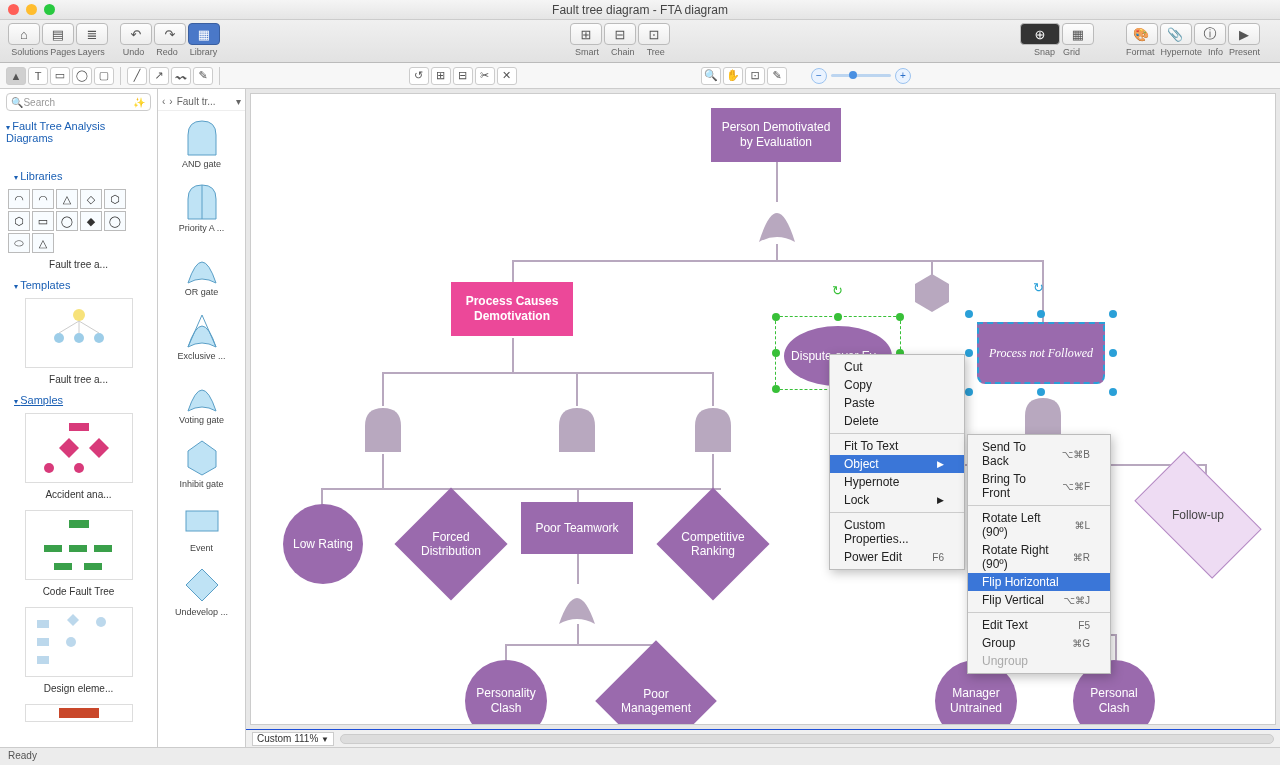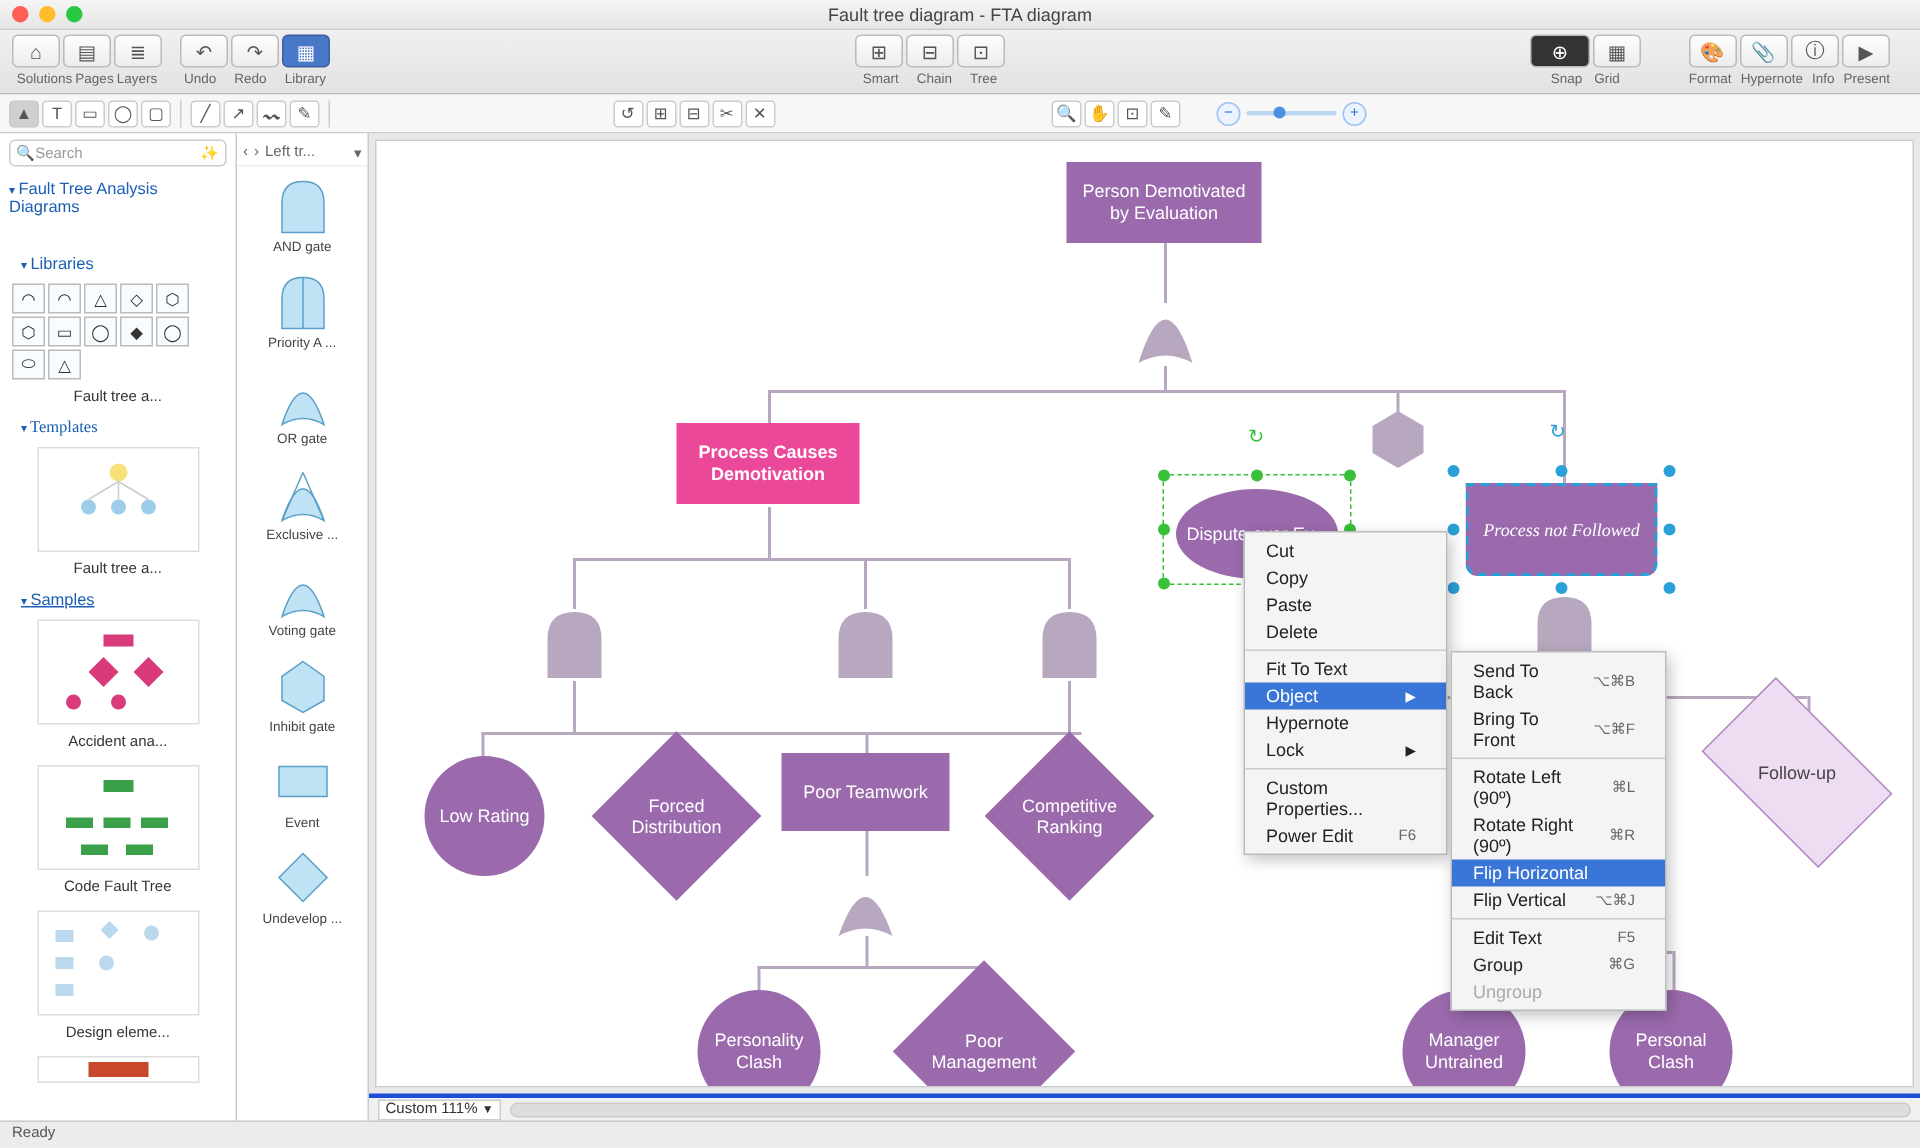--- a/index.html
+++ b/index.html
@@ -47,21 +47,21 @@
 
 .shapes-panel { width: 88px; background: #fff; border-right: 1px solid #ccc; overflow: auto; padding-top: 4px; }
 .shapes-header { height: 18px; display: flex; align-items: center; padding: 0 4px; border-bottom: 1px solid #eee; font-size: 10px; color: #666; gap:4px; }
 .shape-item { display: flex; flex-direction: column; align-items: center; padding: 6px 0; }
 .shape-item svg { width: 44px; height: 40px; }
 .shape-item-label { font-size: 9px; color: #444; margin-top: 2px; text-align: center; }
 
 
 .canvas-wrap { flex: 1; display: flex; flex-direction: column; background: #e8e8e8; min-width: 0; }
 .canvas { flex: 1; background: #fff; margin: 4px; position: relative; overflow: hidden; border: 1px solid #ccc; }
-.zoom-bar { height: 18px; display: flex; align-items: center; background: #f0f0f0; border-top: 3px solid #1d4ed8; padding: 0 6px; font-size: 10px; gap: 6px; }
+.zoom-bar { height: 18px; display: flex; align-items: center; background: #f0f0f0; border-top: 1px solid #1d4ed8; padding: 0 6px; font-size: 10px; gap: 6px; }
 .zoom-sel { border: 1px solid #ccc; background: #fff; padding: 0 4px; height: 14px; font-size: 10px; }
 
 
 .node { position: absolute; display: flex; align-items: center; justify-content: center; text-align: center; color: #fff; font-size: 12px; padding: 6px; line-height: 1.25; }
 .node.rect { background: #9a6aad; }
 .node.rect.light { background: #ec4899; font-weight: bold; }
 .node.tab { background: #9a6aad; border-radius: 0 0 8px 8px; font-style: italic; font-family: Georgia, serif; border: 2px dashed transparent; }
 .node.tab.select { border-color: #2aa0d8; }
 .node.ellipse { background: #9a6aad; border-radius: 50%; }
 .node.ellipse.light { background: #f0dff5; color: #9a6aad; border: 1px solid #b48ac4; }
@@ -234,21 +234,21 @@
             <div class="thumb-cell">⬡</div>
             <div class="thumb-cell">▭</div>
             <div class="thumb-cell">◯</div>
           <div class="thumb-cell">◆</div>
             <div class="thumb-cell">◯</div>
             <div class="thumb-cell">⬭</div>
             <div class="thumb-cell">△</div>
         </div>
         <div class="thumb-label">Fault tree a...</div>
 
-        <div class="tree-section" style="padding-left:10px;font-family:Liberation Serif, serif;">Templates</div>
+        <div class="tree-section" style="padding-left:10px;">Templates</div>
         <div class="sample-thumb" style="background:linear-gradient(#fff,#fff); position:relative;">
           <svg width="100" height="60">
               <circle cx="50" cy="12" r="6" fill="#f7e27a"></circle>
               <circle cx="30" cy="35" r="5" fill="#9dcde8"></circle>
               <circle cx="50" cy="35" r="5" fill="#9dcde8"></circle>
               <circle cx="70" cy="35" r="5" fill="#9dcde8"></circle>
               <line x1="50" y1="18" x2="30" y2="30" stroke="#ccc"></line>
               <line x1="50" y1="18" x2="50" y2="30" stroke="#ccc"></line>
               <line x1="50" y1="18" x2="70" y2="30" stroke="#ccc"></line>
             </svg>
@@ -291,21 +291,21 @@
         <div class="sample-thumb" style="height:18px;">
             <div style="width:40px;height:10px;background:#c9472a;"></div>
           </div>
       </div>
     </div>
 
     <div class="shapes-panel">
       <div class="shapes-header">
         <span>‹</span>
         <span>›</span>
-        <span>Left tr...</span>
+        <span>Fault tr...</span>
         <span style="margin-left:auto;">▾</span>
       </div>
       <div class="shape-item">
           <svg viewBox="0 0 40 40">
             <path d="M6 38 L6 18 Q6 4 20 4 Q34 4 34 18 L34 38 Z" fill="#bfe3f5" stroke="#5a9fc7"></path>
           </svg>
           <div class="shape-item-label">AND gate</div>
         </div>
       <div class="shape-item">
           <svg viewBox="0 0 40 40">

